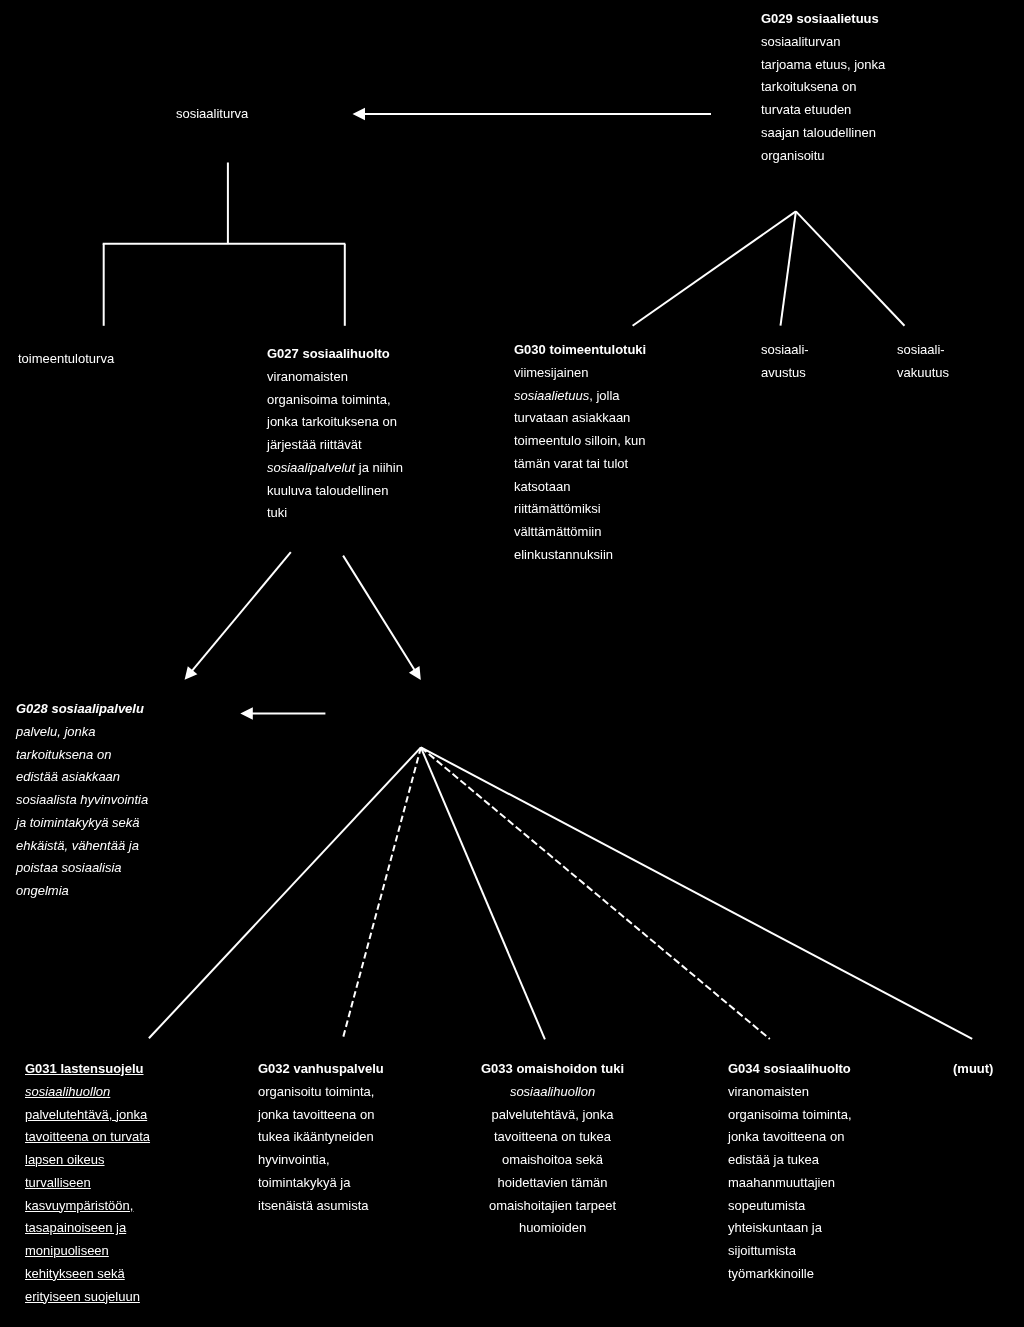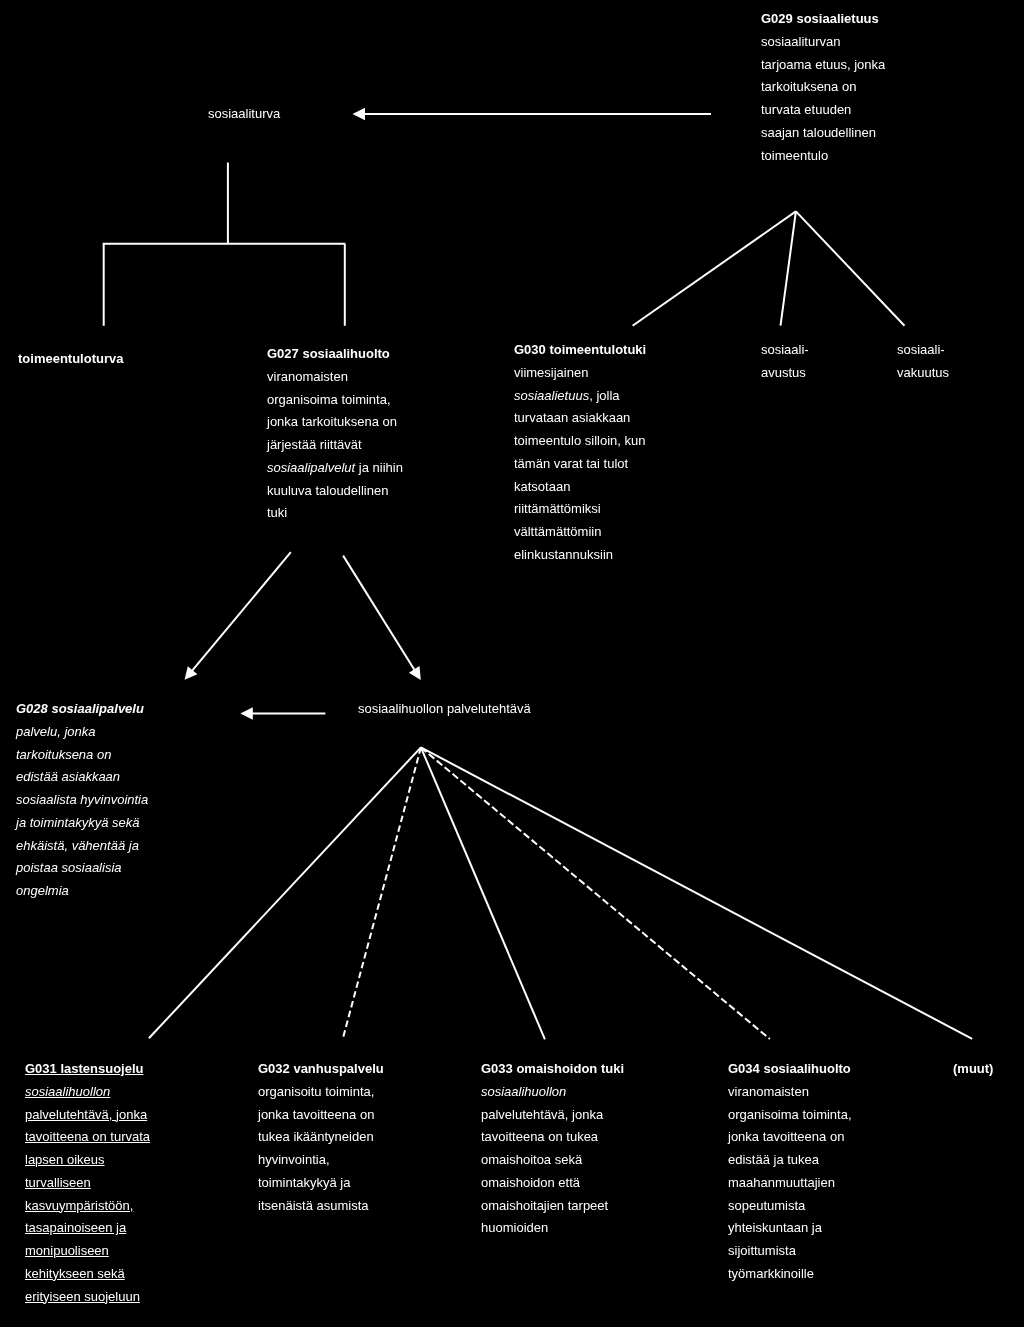--- a/index.html
+++ b/index.html
@@ -42,33 +42,33 @@
       <g>
         <line x1="325.4" y1="713.5" x2="251.8" y2="713.5" stroke="#ffffff" stroke-width="2"></line>
         <polygon points="240.3,713.5 252.8,707.25 252.8,719.75" fill="#ffffff"></polygon>
       </g>
       <line x1="420.9" y1="747.4" x2="148.9" y2="1038.3" stroke="#ffffff" stroke-width="2"></line>
       <line x1="420.9" y1="747.4" x2="342.9" y2="1038.3" stroke="#ffffff" stroke-width="2" stroke-dasharray="6.55 3.55"></line>
       <line x1="420.9" y1="747.4" x2="544.9" y2="1039.3" stroke="#ffffff" stroke-width="2"></line>
       <line x1="420.9" y1="747.4" x2="769.8" y2="1039" stroke="#ffffff" stroke-width="2" stroke-dasharray="7.2 3.1"></line>
       <line x1="420.9" y1="747.4" x2="972.2" y2="1038.9" stroke="#ffffff" stroke-width="2"></line>
     </svg>
-  <div class="node" style="left: 176.3px; top: 102.8px; margin-left: 32px;">
+  <div class="node" style="left: 176.3px; top: 102.8px;">
     <span class="ln"><span>sosiaaliturva</span></span>
   </div>
   <div class="node" style="left: 760.5px; top: 7.5px;">
     <span class="ln"><span class="b">G029 sosiaalietuus</span></span>
     <span class="ln"><span>sosiaaliturvan</span></span>
     <span class="ln"><span>tarjoama etuus, jonka</span></span>
     <span class="ln"><span>tarkoituksena on</span></span>
     <span class="ln"><span>turvata etuuden</span></span>
     <span class="ln"><span>saajan taloudellinen</span></span>
-    <span class="ln"><span>toimeentulo</span></span>
+    <span class="ln"><span>organisoitu</span></span>
   </div>
-  <div class="node" style="left: 18.2px; top: 347.8px; font-weight: bold;">
+  <div class="node" style="left: 18.2px; top: 347.8px;">
     <span class="ln"><span>toimeentuloturva</span></span>
   </div>
   <div class="node" style="left: 266.6px; top: 342.5px;">
     <span class="ln"><span class="b">G027 sosiaalihuolto</span></span>
     <span class="ln"><span>viranomaisten</span></span>
     <span class="ln"><span>organisoima toiminta,</span></span>
     <span class="ln"><span>jonka tarkoituksena on</span></span>
     <span class="ln"><span>järjestää riittävät</span></span>
     <span class="ln"><span class="i">sosiaalipalvelut</span><span> ja niihin</span></span>
     <span class="ln"><span>kuuluva taloudellinen</span></span>
@@ -98,23 +98,20 @@
     <span class="ln"><span class="b">G028 sosiaalipalvelu</span></span>
     <span class="ln"><span>palvelu, jonka</span></span>
     <span class="ln"><span>tarkoituksena on</span></span>
     <span class="ln"><span>edistää asiakkaan</span></span>
     <span class="ln"><span>sosiaalista hyvinvointia</span></span>
     <span class="ln"><span>ja toimintakykyä sekä</span></span>
     <span class="ln"><span>ehkäistä, vähentää ja</span></span>
     <span class="ln"><span>poistaa sosiaalisia</span></span>
     <span class="ln"><span>ongelmia</span></span>
   </div>
-  <div class="node" style="left: 357.7px; top: 697.5px;">
-    <span class="ln"><span>sosiaalihuollon palvelutehtävä</span></span>
-  </div>
   <div class="node" style="left: 25px; top: 1057.7px; text-decoration: underline;">
     <span class="ln"><span class="b">G031 lastensuojelu</span></span>
     <span class="ln"><span class="i">sosiaalihuollon</span></span>
     <span class="ln"><span>palvelutehtävä, jonka</span></span>
     <span class="ln"><span>tavoitteena on turvata</span></span>
     <span class="ln"><span>lapsen oikeus</span></span>
     <span class="ln"><span>turvalliseen</span></span>
     <span class="ln"><span>kasvuympäristöön,</span></span>
     <span class="ln"><span>tasapainoiseen ja</span></span>
     <span class="ln"><span>monipuoliseen</span></span>
@@ -123,27 +120,27 @@
   </div>
   <div class="node" style="left: 258px; top: 1058.1px;">
     <span class="ln"><span class="b">G032 vanhuspalvelu</span></span>
     <span class="ln"><span>organisoitu toiminta,</span></span>
     <span class="ln"><span>jonka tavoitteena on</span></span>
     <span class="ln"><span>tukea ikääntyneiden</span></span>
     <span class="ln"><span>hyvinvointia,</span></span>
     <span class="ln"><span>toimintakykyä ja</span></span>
     <span class="ln"><span>itsenäistä asumista</span></span>
   </div>
-  <div class="node" style="left: 481.2px; top: 1057.9px;">
+  <div class="node" style="left: 481.2px; top: 1057.9px; text-align: center;">
     <span class="ln"><span class="b">G033 omaishoidon tuki</span></span>
     <span class="ln"><span class="i">sosiaalihuollon</span></span>
     <span class="ln"><span>palvelutehtävä, jonka</span></span>
     <span class="ln"><span>tavoitteena on tukea</span></span>
     <span class="ln"><span>omaishoitoa sekä</span></span>
-    <span class="ln"><span>omaishoidon että</span></span>
+    <span class="ln"><span>hoidettavien tämän</span></span>
     <span class="ln"><span>omaishoitajien tarpeet</span></span>
     <span class="ln"><span>huomioiden</span></span>
   </div>
   <div class="node" style="left: 727.7px; top: 1058px;">
     <span class="ln"><span class="b">G034 sosiaalihuolto</span></span>
     <span class="ln"><span>viranomaisten</span></span>
     <span class="ln"><span>organisoima toiminta,</span></span>
     <span class="ln"><span>jonka tavoitteena on</span></span>
     <span class="ln"><span>edistää ja tukea</span></span>
     <span class="ln"><span>maahanmuuttajien</span></span>

